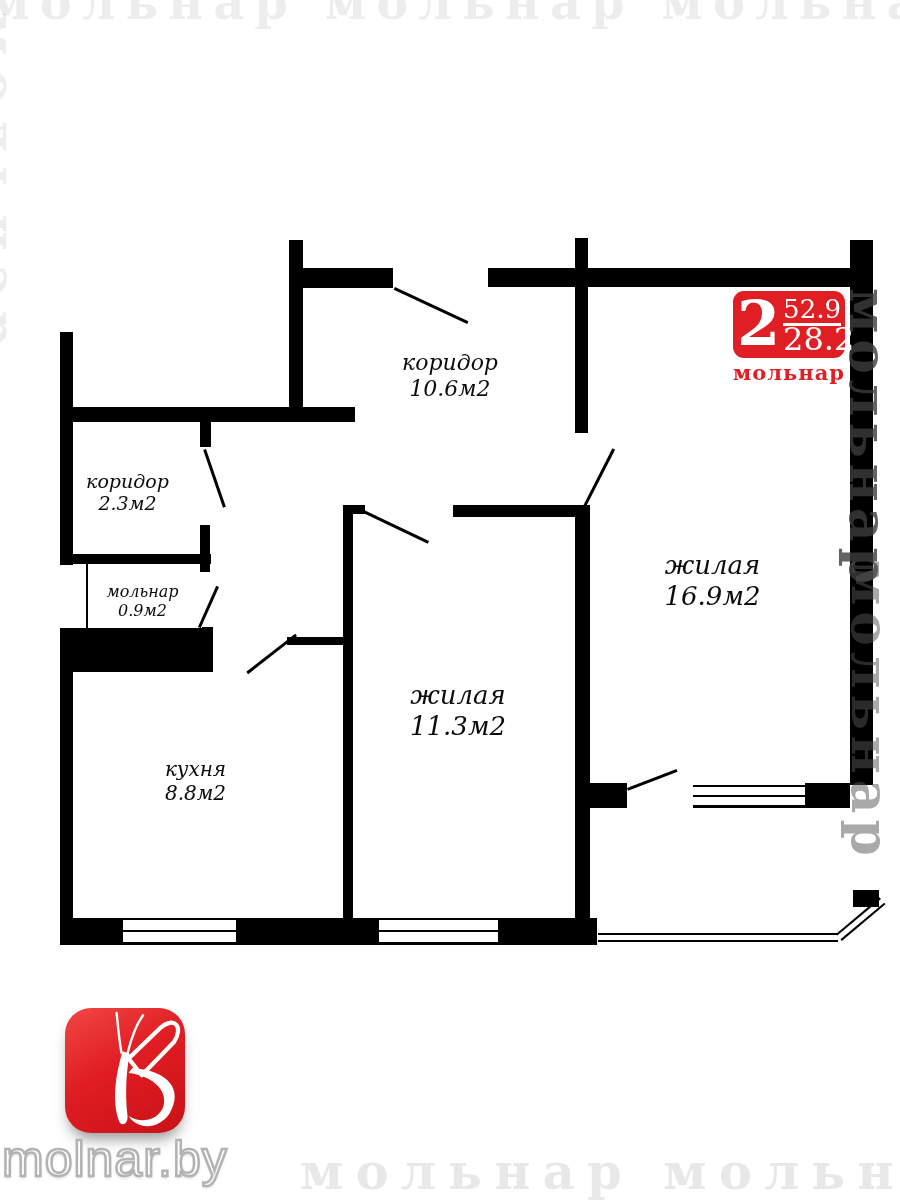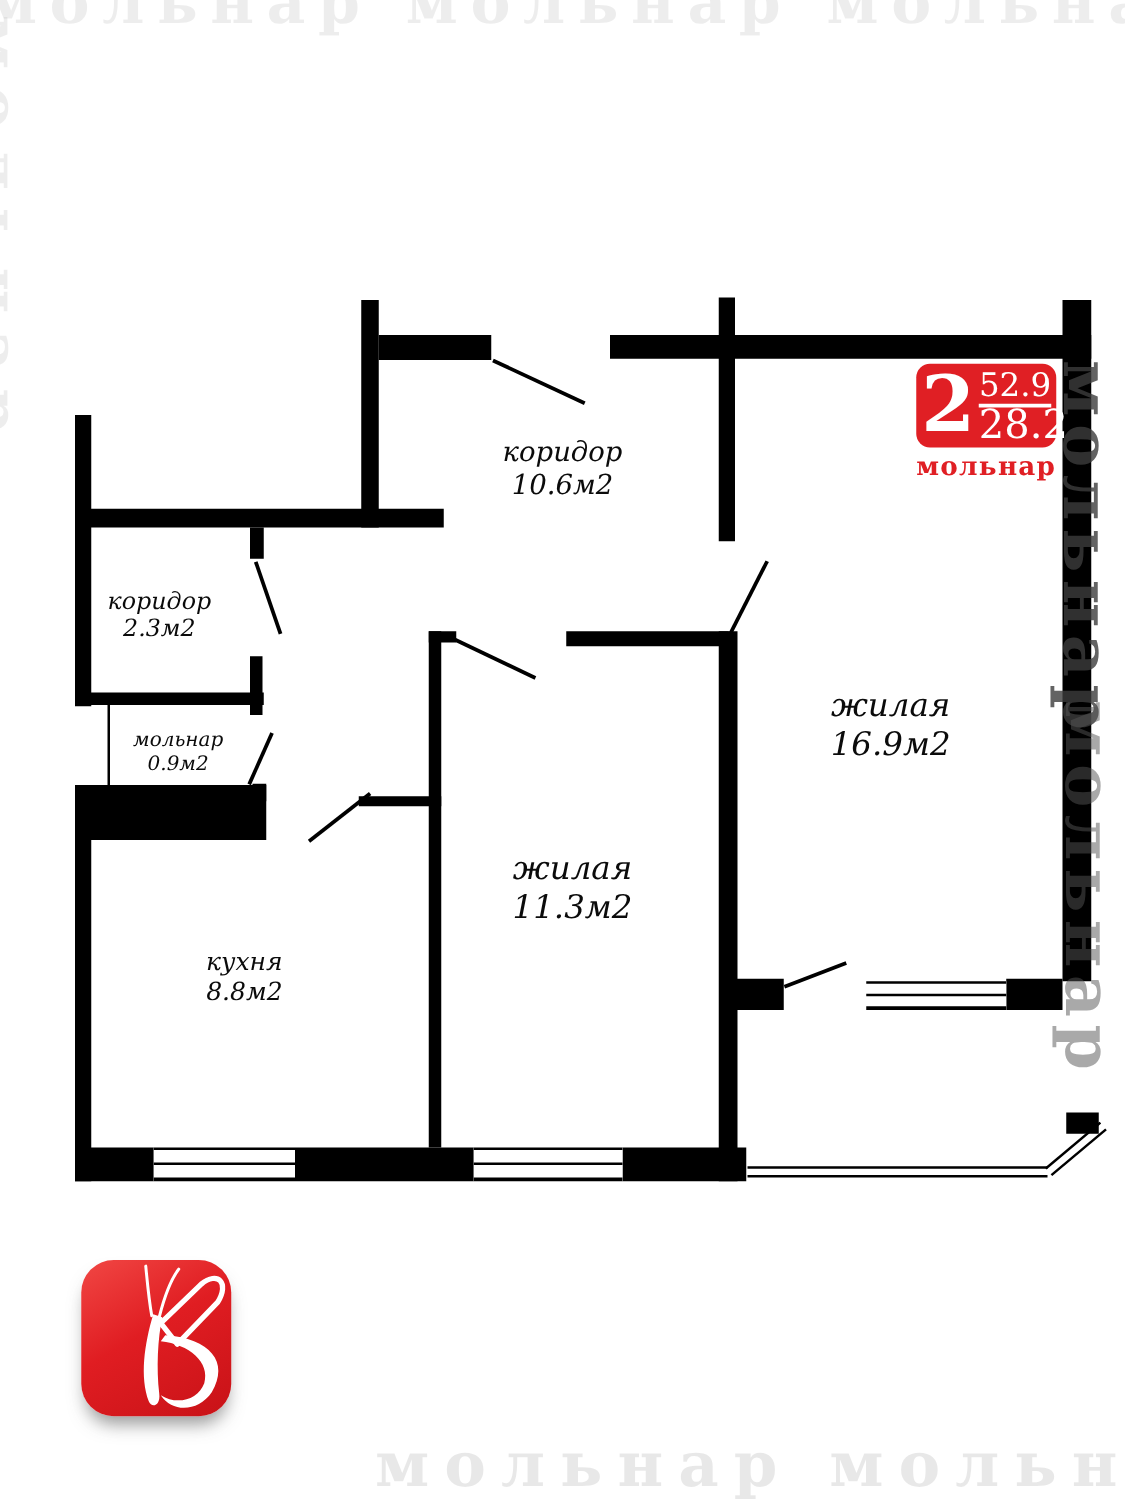--- a/index.html
+++ b/index.html
@@ -135,14 +135,15 @@
 
   <div id="logo">
     <svg width="120" height="125" viewBox="0 0 100 104" xmlns="http://www.w3.org/2000/svg">
       <path d="M47,37 C45,26 44,14 43,4" fill="none" stroke="#fff" stroke-width="2" stroke-linecap="round"></path>
       <path d="M52,38 C55,26 59,14 65,6" fill="none" stroke="#fff" stroke-width="2" stroke-linecap="round"></path>
       <path d="M48,36 C42,56 39,78 45,94 C47,99 53,97 52,89 C50,72 51,52 54,38 Z" fill="#fff"></path>
       <path d="M53,42 L80,16 C91,7 99,15 91,28 L64,56 Z" fill="none" stroke="#fff" stroke-width="3.5" stroke-linejoin="round"></path>
       <path d="M56,50 C86,52 99,68 87,88 C78,101 61,102 53,90 C64,97 78,93 82,82 C86,68 72,56 53,54 Z" fill="#fff"></path>
     </svg>
   </div>
+  <div id="site-name">molnar.by</div>
 
 </div>
 
 </body></html>

